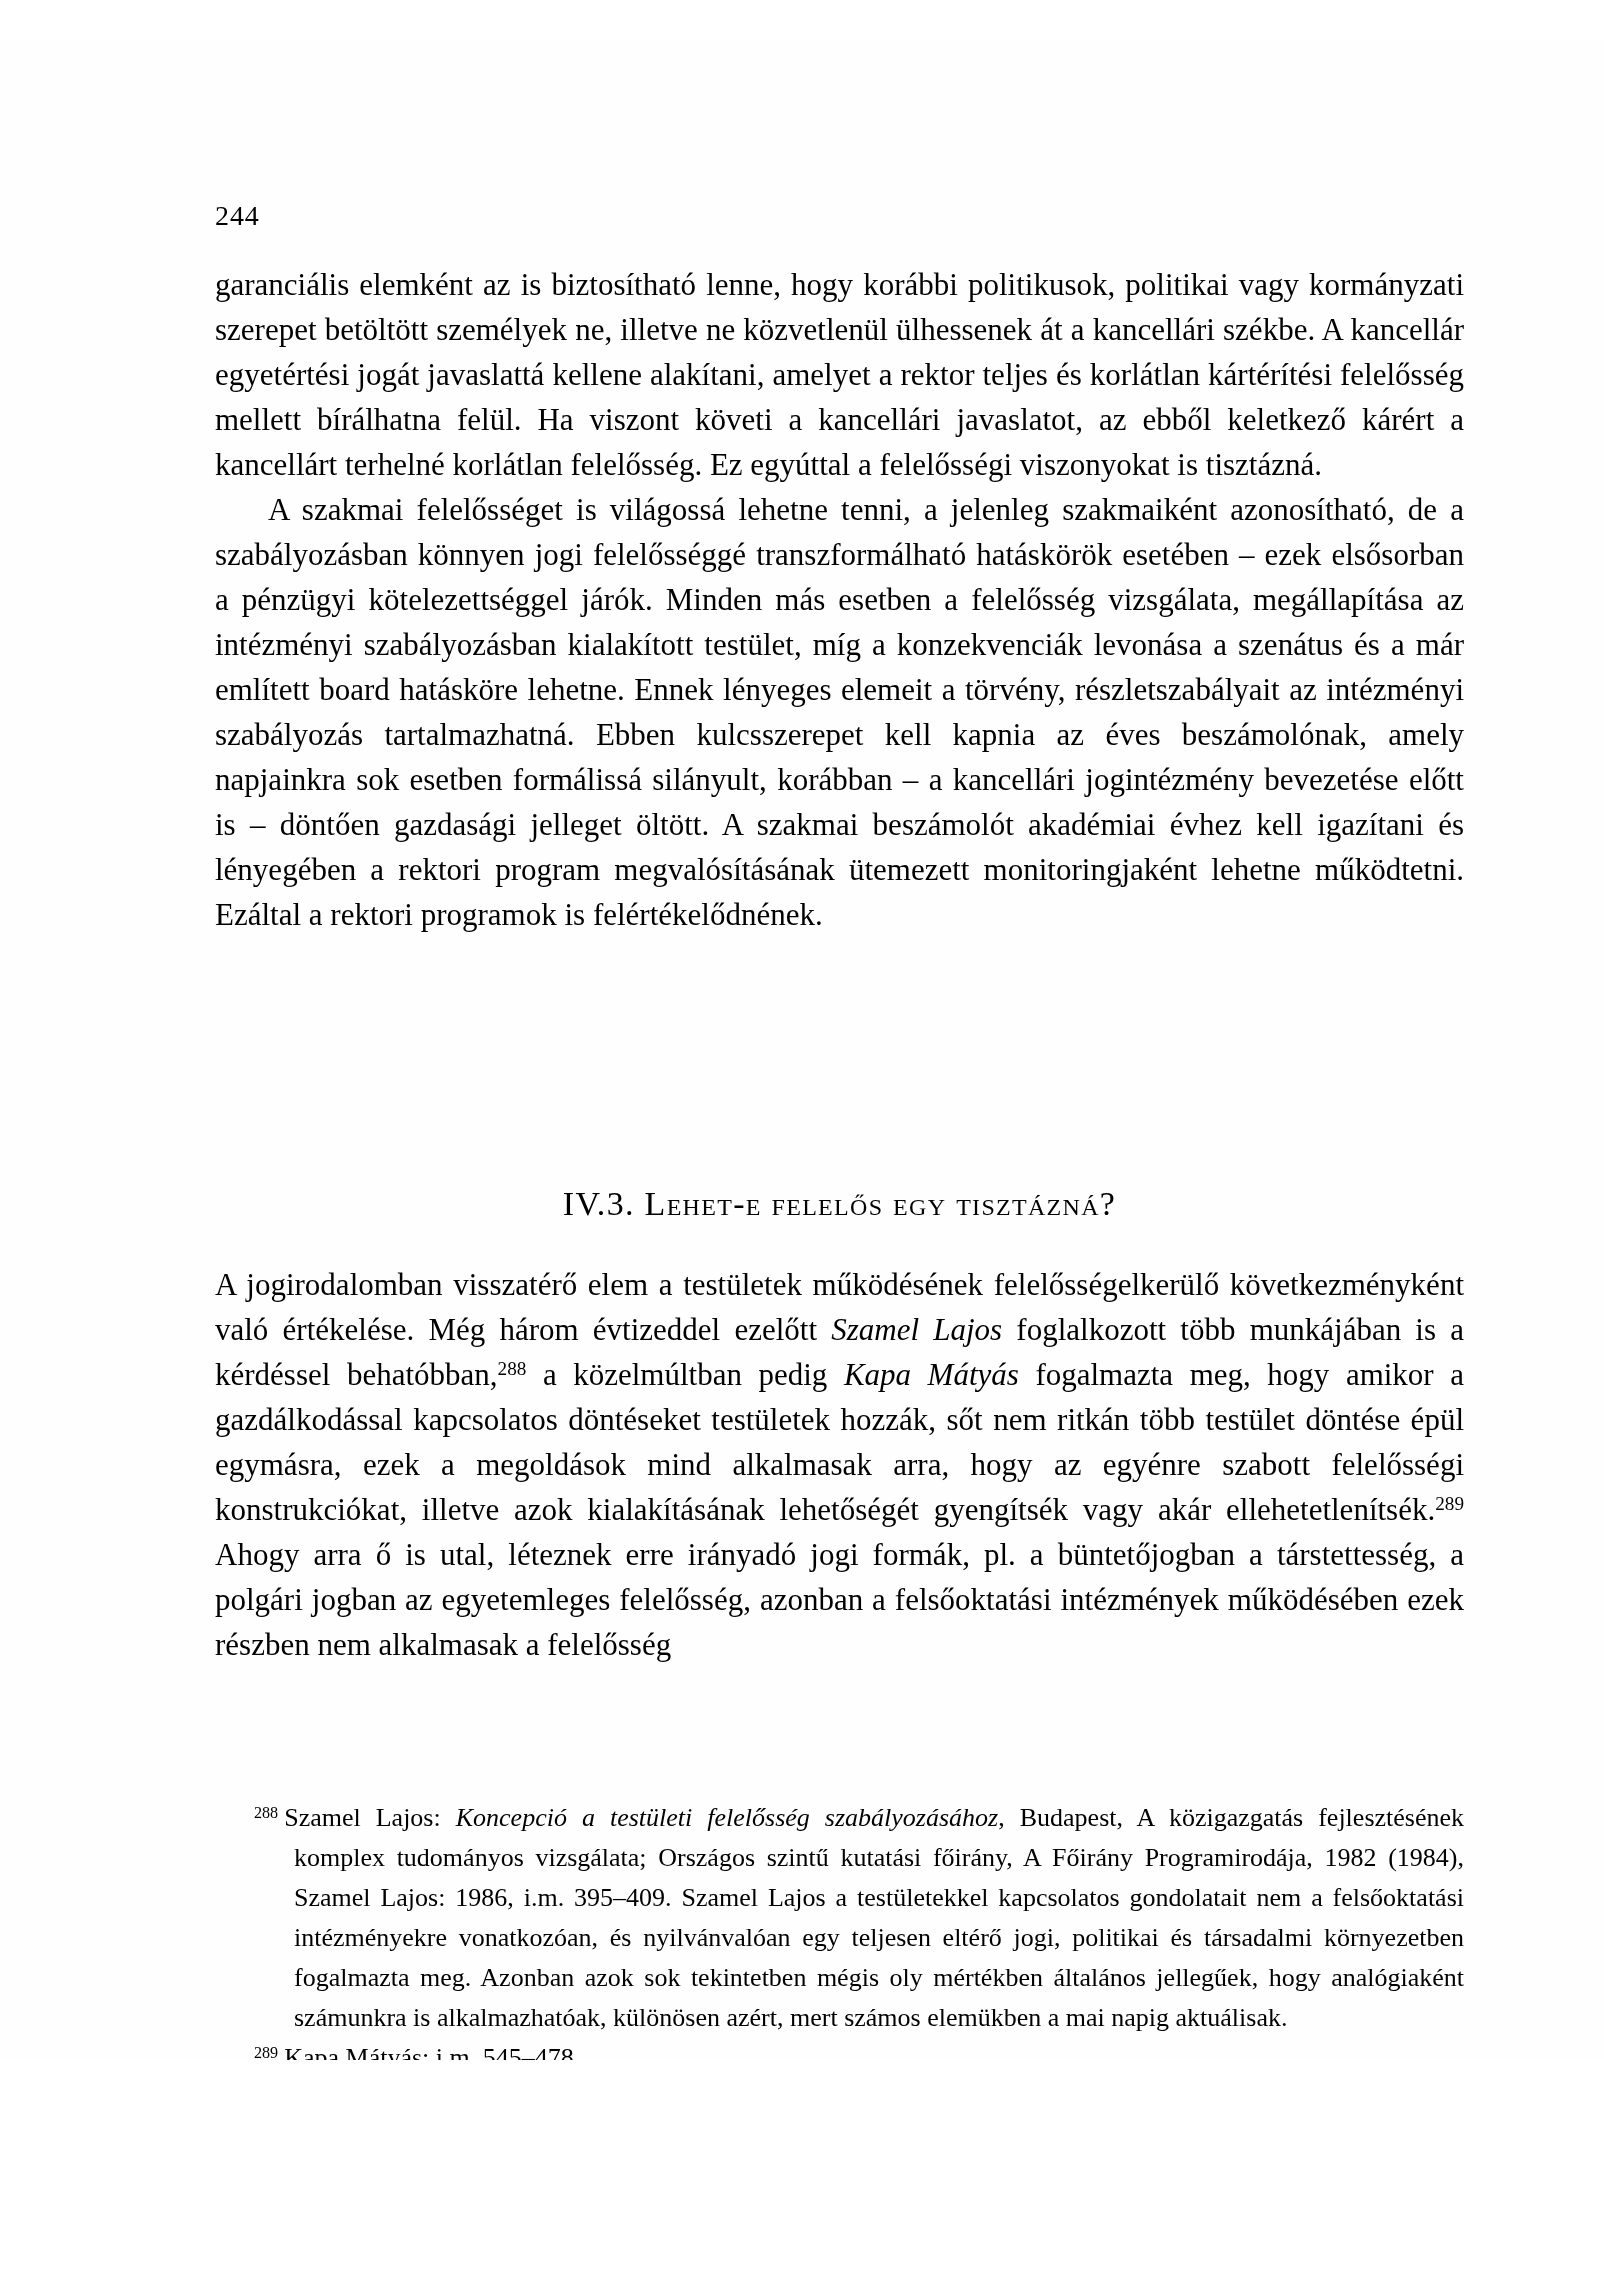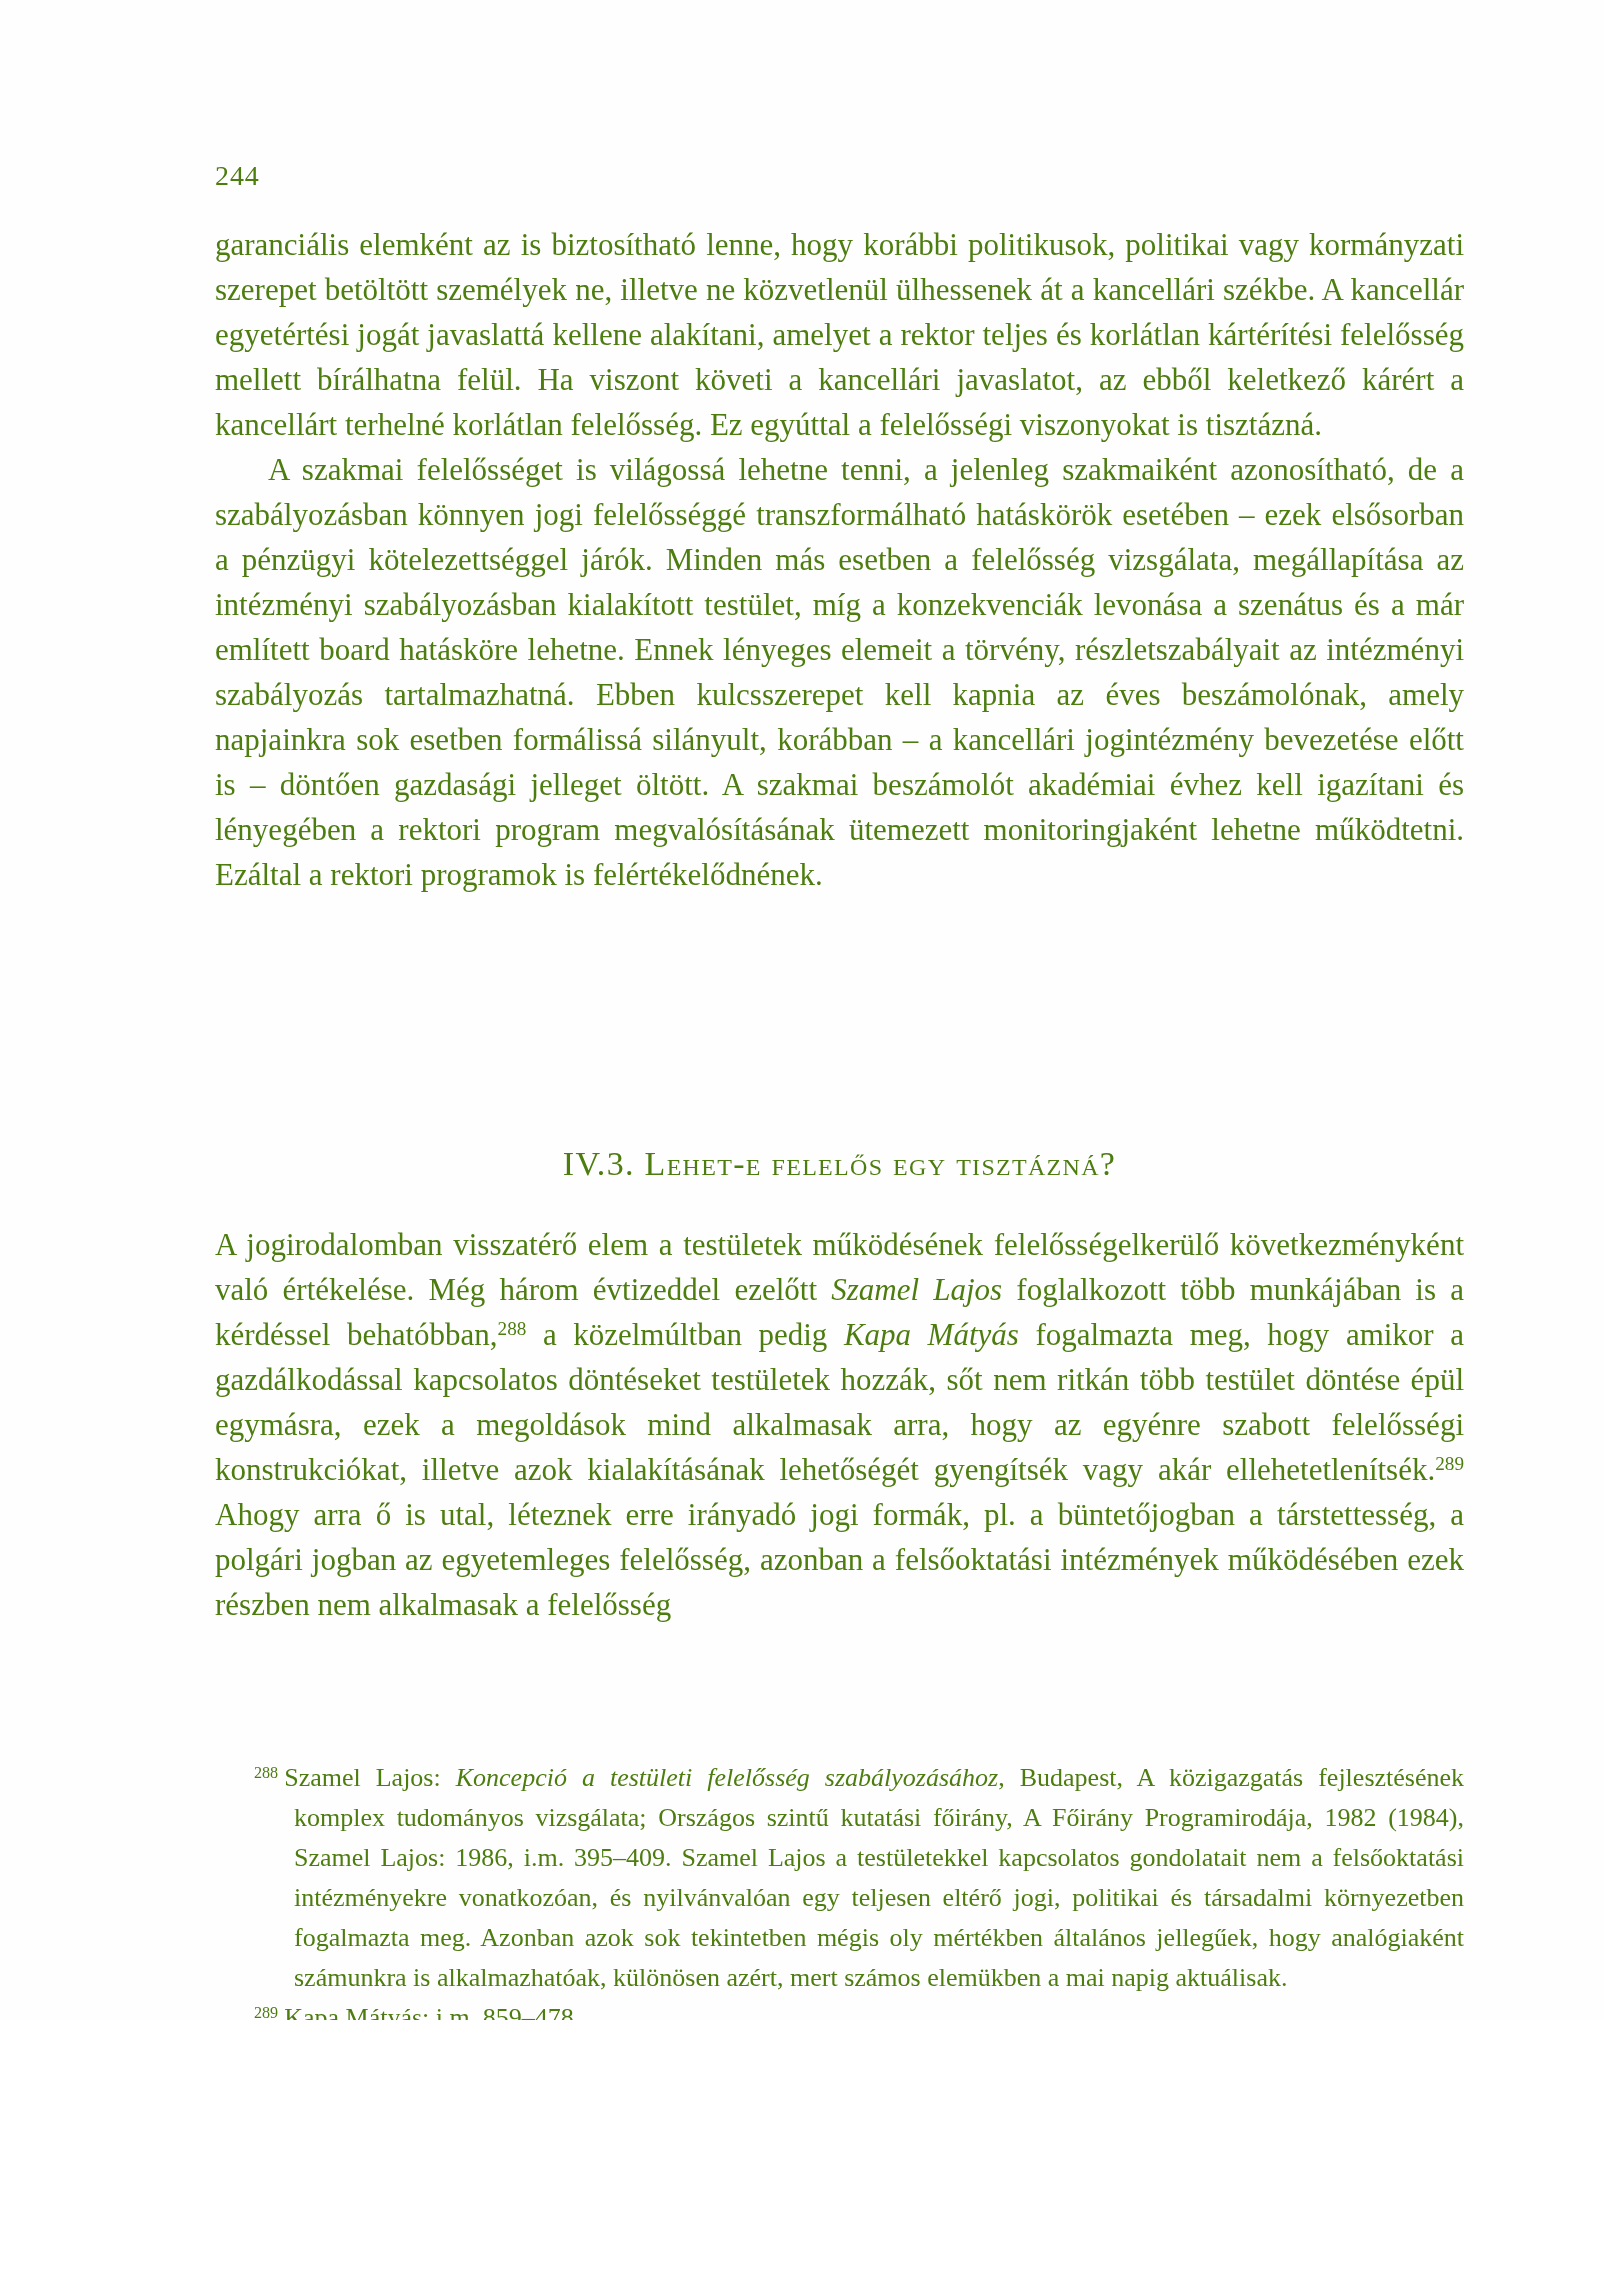--- a/index.html
+++ b/index.html
@@ -3,22 +3,23 @@
 <meta charset="utf-8">
 <style>
   html, body { margin: 0; padding: 0; background: #ffffff; }
 
   .page {
     position: relative;
     width: 1605px;
     height: 2020px;
     background: #fefefe;
     font-family: "Liberation Serif", "DejaVu Serif", serif;
-    color: #4d7c0f;
+    color: #000000;
     overflow: hidden;
+    margin-top: 40px;
   }
 
   
   .running-header {
     position: absolute;
     top: 160px;
     left: 215px;
     width: 1249px;
     height: 38px;
   }
@@ -121,18 +122,18 @@
 
   <section class="text-block block-2">
     <p class="para no-indent"><span class="seg-n">A jogirodalomban visszatérő elem a testületek működésének felelősségelkerülő következményként való értékelése. Még három évtizeddel ezelőtt </span><span class="seg-i">Szamel Lajos</span><span class="seg-n"> foglalkozott több munkájában is a kérdéssel behatóbban,</span><span class="seg-sup">288</span><span class="seg-n"> a közelmúltban pedig </span><span class="seg-i">Kapa Mátyás</span><span class="seg-n"> fogalmazta meg, hogy amikor a gazdálkodással kapcsolatos döntéseket testületek hozzák, sőt nem ritkán több testület döntése épül egymásra, ezek a megoldások mind alkalmasak arra, hogy az egyénre szabott felelősségi konstrukciókat, illetve azok kialakításának lehetőségét gyengítsék vagy akár ellehetetlenítsék.</span><span class="seg-sup">289</span><span class="seg-n"> Ahogy arra ő is utal, léteznek erre irányadó jogi formák, pl. a büntetőjogban a társtettesség, a polgári jogban az egyetemleges felelősség, azonban a felsőoktatási intézmények működésében ezek részben nem alkalmasak a felelősség</span></p>
   </section>
 
   <footer class="footnotes">
     <div class="footnote">
       <span class="fn-marker">288</span><span><span class="seg-n">Szamel Lajos: </span><span class="seg-i">Koncepció a testületi felelősség szabályozásához</span><span class="seg-n">, Budapest, A közigazgatás fejlesztésének komplex tudományos vizsgálata; Országos szintű kutatási főirány, A Főirány Programirodája, 1982 (1984), Szamel Lajos: 1986, i.m. 395–409. Szamel Lajos a testületekkel kapcsolatos gondolatait nem a felsőoktatási intézményekre vonatkozóan, és nyilvánvalóan egy teljesen eltérő jogi, politikai és társadalmi környezetben fogalmazta meg. Azonban azok sok tekintetben mégis oly mértékben általános jellegűek, hogy analógiaként számunkra is alkalmazhatóak, különösen azért, mert számos elemükben a mai napig aktuálisak.</span></span>
     </div>
     <div class="footnote">
-      <span class="fn-marker">289</span><span><span class="seg-n">Kapa Mátyás: i.m. 859–478.</span></span>
+      <span class="fn-marker">289</span><span><span class="seg-n">Kapa Mátyás: i.m. 545–478.</span></span>
     </div>
   </footer>
 
 </div>
 
 
 </body></html>

